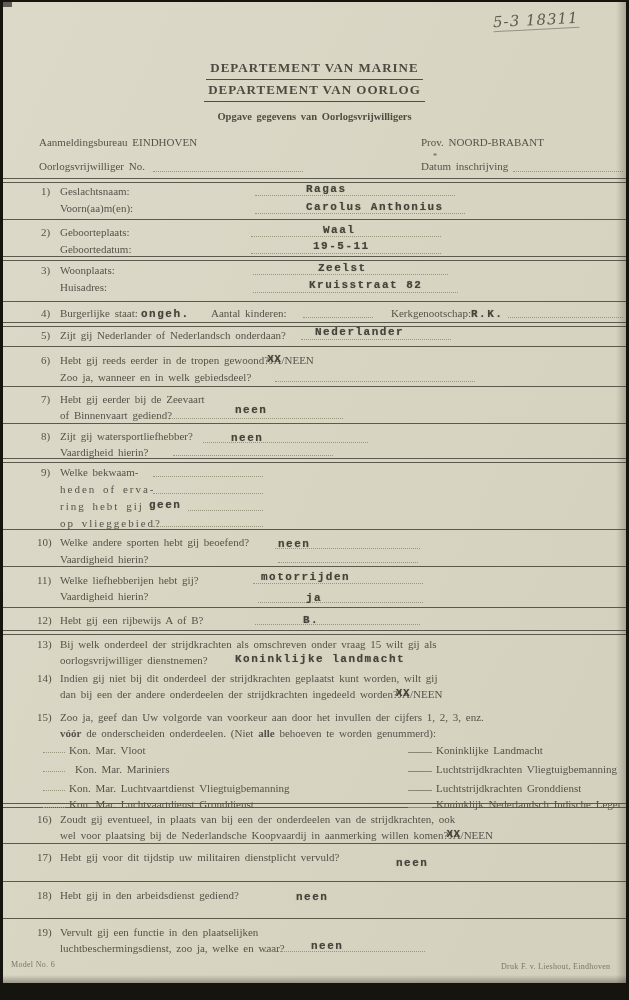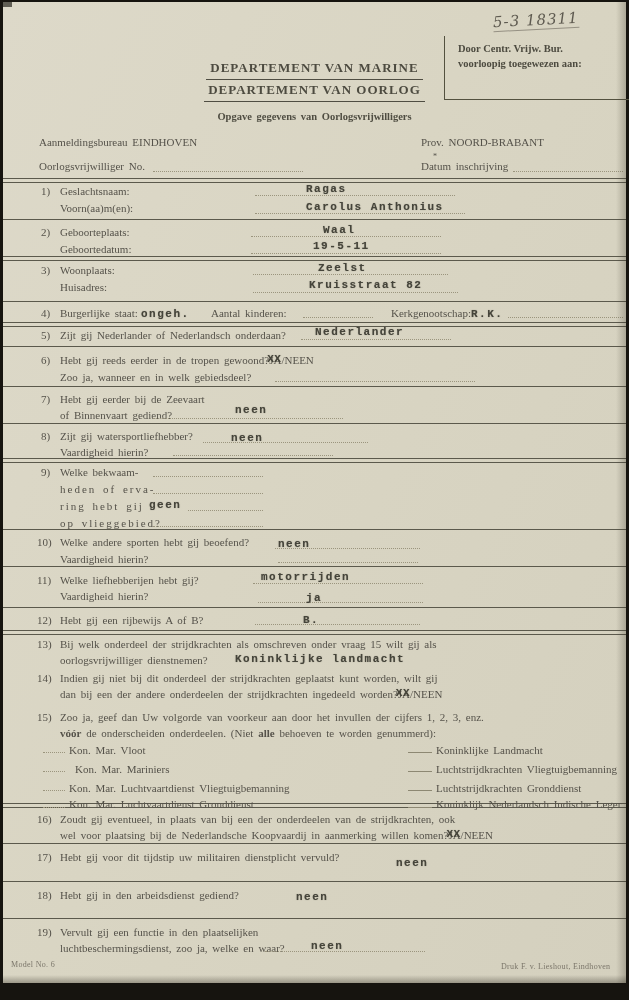--- a/index.html
+++ b/index.html
@@ -37,24 +37,20 @@
       font-weight:700;letter-spacing:.5px;color:#45443a;text-shadow:0 0 1px rgba(70,68,58,.5);}
   .foot{position:absolute;font-size:8px;color:#7b766a;letter-spacing:.3px;}
 </style>
 </head>
 <body>
 
 <div class="paper">
   <div class="corner"></div>
 
   <div class="hand">5-3 18311</div>
-  <div class="box">
-    <div class="bt" style="top:7px">Door Centr. Vrijw. Bur.</div>
-    <div class="bt" style="top:22px">voorloopig toegewezen aan:</div>
-  </div>
   <div class="title" style="top:56px"><span>DEPARTEMENT VAN MARINE</span></div>
   <div class="title" style="top:78px"><span>DEPARTEMENT VAN OORLOG</span></div>
   <div class="subtitle" style="top:109px">Opgave gegevens van Oorlogsvrijwilligers</div>
 
   <div class="t" style="left:36px;top:134px">
     <span>Aanmeldingsbureau</span>&nbsp;<span>EINDHOVEN</span>
   </div>
   <div class="t" style="left:418px;top:134px">
     <span>Prov.</span>&nbsp;<span>NOORD-BRABANT</span>
   </div>

